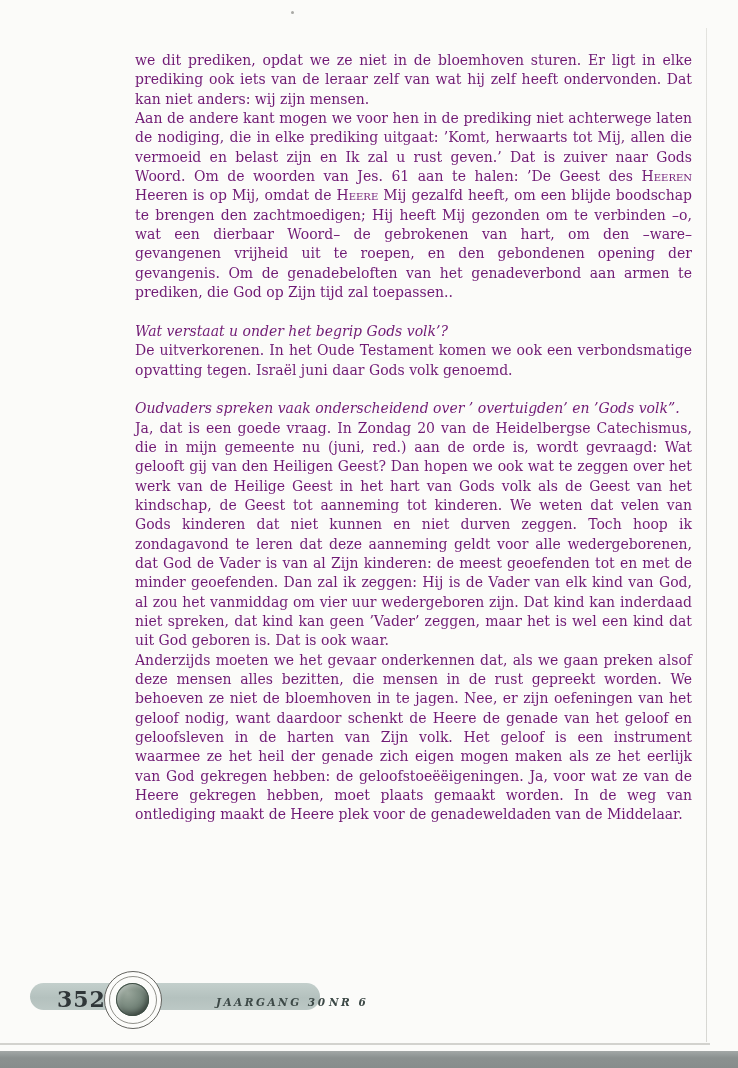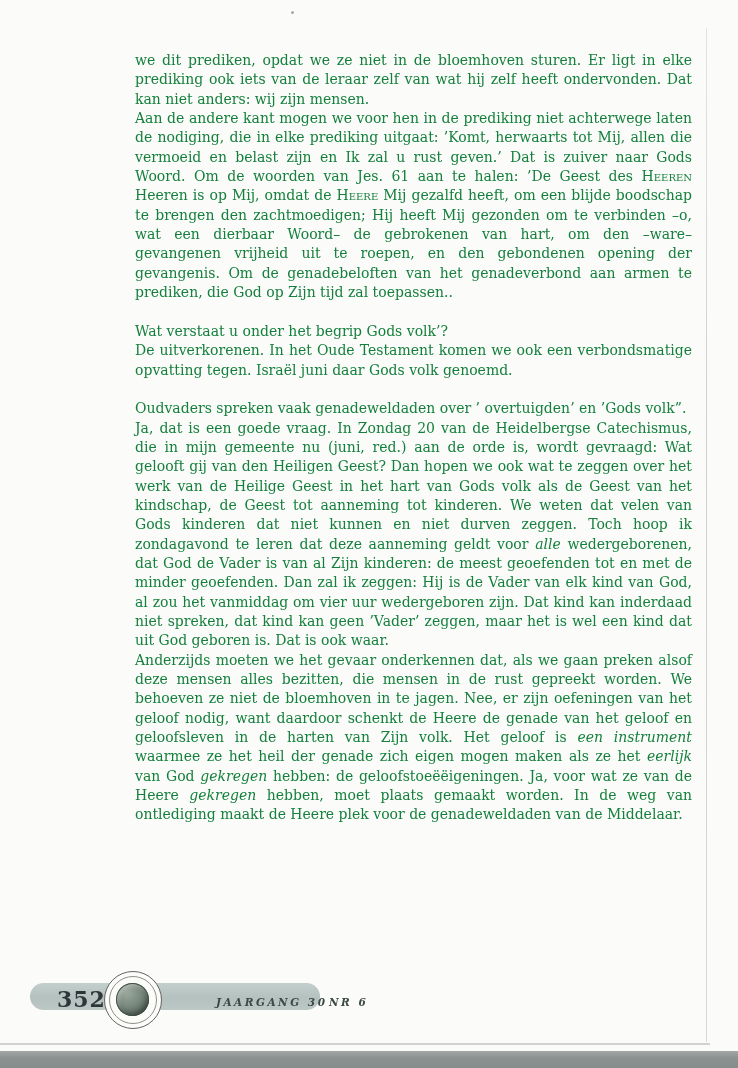--- a/index.html
+++ b/index.html
@@ -26,27 +26,27 @@
     background:linear-gradient(#a3a8a7, #8b9190 40%, #878d8c);
   }
   .scan-speck {
     position:absolute; left:291px; top:11px; width:3px; height:3px;
     border-radius:50%; background:#a9a9a5;
   }
 
   
   .article {
     position:absolute; left:135px; top:51px; width:557px;
-    font-size:14px; line-height:19.35px; color:#15803d;
+    font-size:14px; line-height:19.35px; color:#701a75;
     text-align:justify;
   }
   .para { margin:0; }
-  .para.question { margin-top:19.35px; }
+  .para.question { font-style:italic; margin-top:19.35px; }
   .sc { font-variant:small-caps; }
-  .it { font-style:italic; }
+  .it { }
 
   
   .footer-pill {
     position:absolute; left:30px; top:983px; width:290px; height:27px;
     border-radius:14px;
     background:linear-gradient(#c3cfcc, #b4c1be 55%, #bcc8c5);
   }
   .page-num {
     position:absolute; left:57px; top:986px; width:60px;
     font-weight:bold; font-size:22px; letter-spacing:1px;
@@ -84,21 +84,21 @@
 <div class="scan">
 
   <div class="scan-speck"></div>
 
   <div class="article">
 
   <p class="para body"><span>we dit prediken, opdat we ze niet in de bloemhoven sturen. Er ligt in elke prediking ook iets van de leraar zelf van wat hij zelf heeft ondervonden. Dat kan niet anders: wij zijn mensen.</span></p>
       <p class="para body"><span>Aan de andere kant mogen we voor hen in de prediking niet achterwege laten de nodiging, die in elke prediking uitgaat: ’Komt, herwaarts tot Mij, allen die vermoeid en belast zijn en Ik zal u rust geven.’ Dat is zuiver naar Gods Woord. Om de woorden van Jes. 61 aan te halen: ’De Geest des </span><span class="sc">Heeren</span><span> Heeren is op Mij, omdat de </span><span class="sc">Heere</span><span> Mij gezalfd heeft, om een blijde boodschap te brengen den zachtmoedigen; Hij heeft Mij gezonden om te verbinden –o, wat een dierbaar Woord– de gebrokenen van hart, om den –ware– gevangenen vrijheid uit te roepen, en den gebondenen opening der gevangenis. Om de genadebeloften van het genadeverbond aan armen te prediken, die God op Zijn tijd zal toepassen..</span></p>
       <p class="para question"><span>Wat verstaat u onder het begrip Gods volk’?</span></p>
       <p class="para body"><span>De uitverkorenen. In het Oude Testament komen we ook een verbondsmatige opvatting tegen. Israël juni daar Gods volk genoemd.</span></p>
-      <p class="para question"><span>Oudvaders spreken vaak genadeweldaden over ’ overtuigden’ en ’Gods volk”.</span></p>
+      <p class="para question"><span>Oudvaders spreken vaak onderscheidend over ’ overtuigden’ en ’Gods volk”.</span></p>
       <p class="para body"><span>Ja, dat is een goede vraag. In Zondag 20 van de Heidelbergse Catechismus, die in mijn gemeente nu (juni, red.) aan de orde is, wordt gevraagd: Wat gelooft gij van den Heiligen Geest? Dan hopen we ook wat te zeggen over het werk van de Heilige Geest in het hart van Gods volk als de Geest van het kindschap, de Geest tot aanneming tot kinderen. We weten dat velen van Gods kinderen dat niet kunnen en niet durven zeggen. Toch hoop ik zondagavond te leren dat deze aanneming geldt voor </span><span class="it">alle</span><span> wedergeborenen, dat God de Vader is van al Zijn kinderen: de meest geoefenden tot en met de minder geoefenden. Dan zal ik zeggen: Hij is de Vader van elk kind van God, al zou het vanmiddag om vier uur wedergeboren zijn. Dat kind kan inderdaad niet spreken, dat kind kan geen ’Vader’ zeggen, maar het is wel een kind dat uit God geboren is. Dat is ook waar.</span></p>
       <p class="para body"><span>Anderzijds moeten we het gevaar onderkennen dat, als we gaan preken alsof deze mensen alles bezitten, die mensen in de rust gepreekt worden. We behoeven ze niet de bloemhoven in te jagen. Nee, er zijn oefeningen van het geloof nodig, want daardoor schenkt de Heere de genade van het geloof en geloofsleven in de harten van Zijn volk. Het geloof is </span><span class="it">een instrument</span><span> waarmee ze het heil der genade zich eigen mogen maken als ze het </span><span class="it">eerlijk</span><span> van God </span><span class="it">gekregen</span><span> hebben: de geloofstoeëëigeningen. Ja, voor wat ze van de Heere </span><span class="it">gekregen</span><span> hebben, moet plaats gemaakt worden. In de weg van ontlediging maakt de Heere plek voor de genadeweldaden van de Middelaar.</span></p>
     </div>
 
   <div class="footer-pill"></div>
 
   <div class="page-num">352</div>
 
   <div class="seal">
     <div class="seal-inner"></div>

